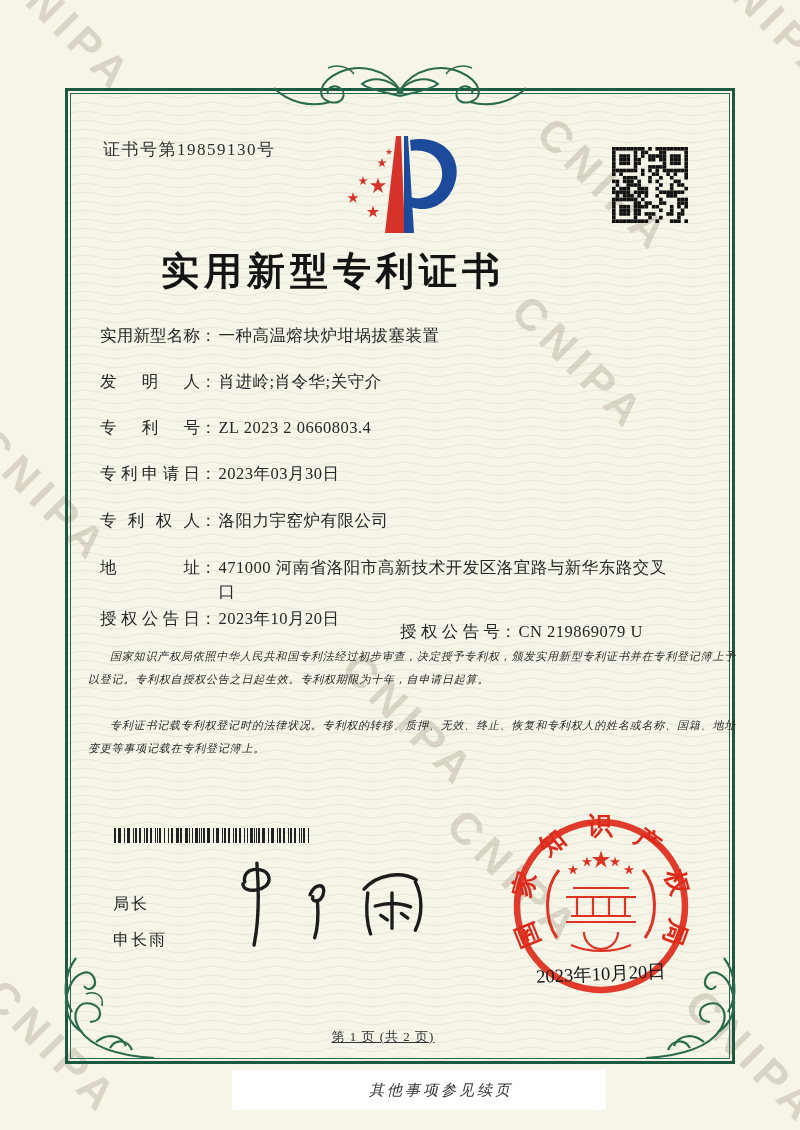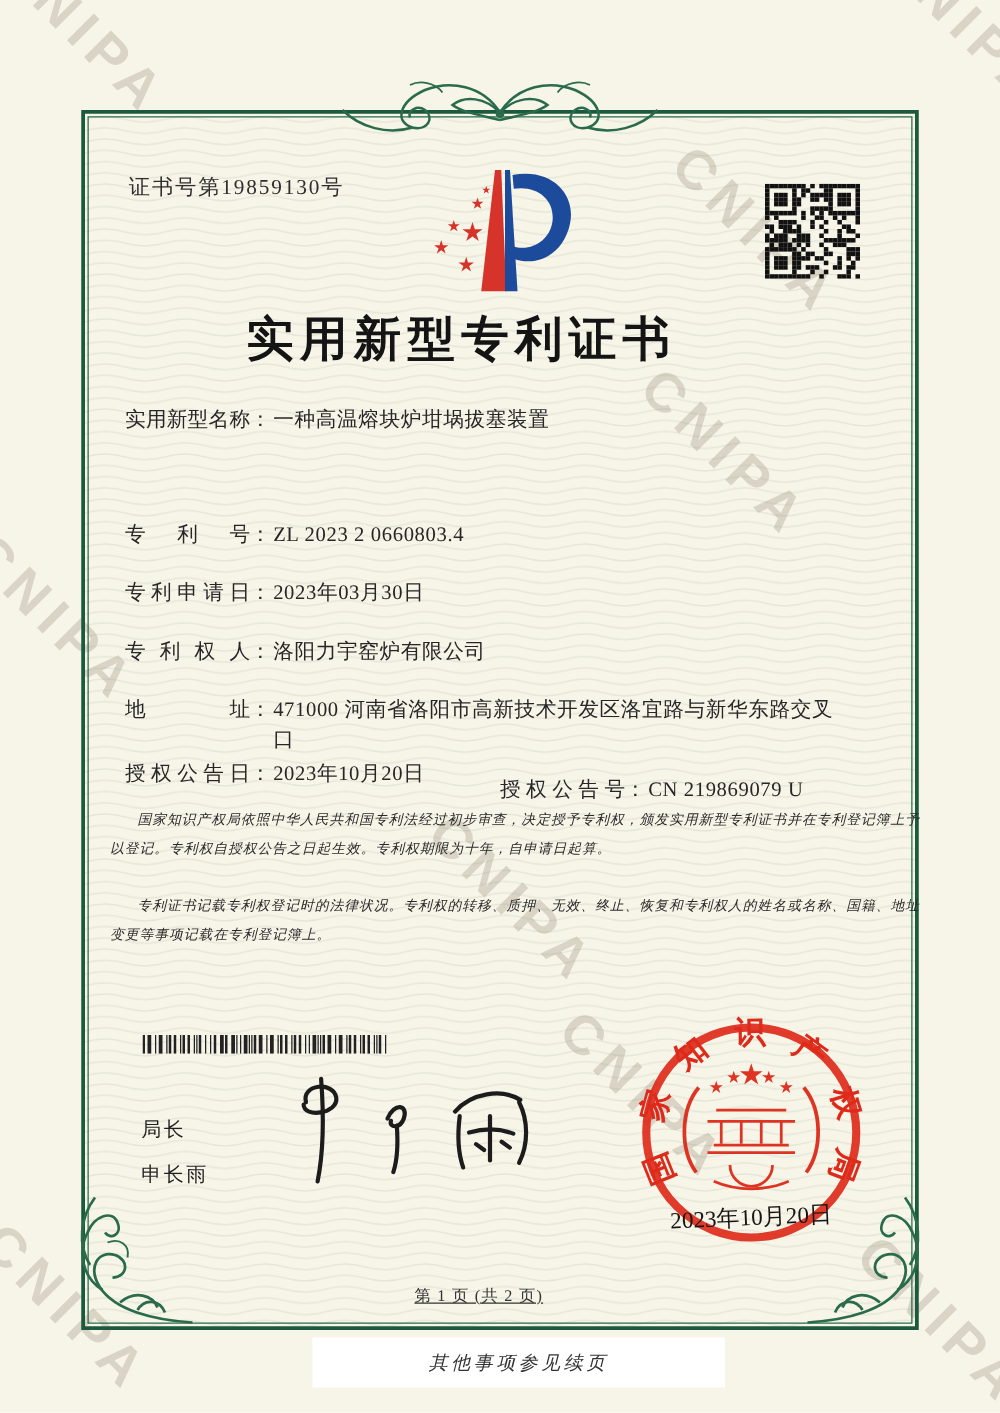--- a/index.html
+++ b/index.html
@@ -15,42 +15,42 @@
   .wm{position:absolute;z-index:2;font-family:"Liberation Sans","DejaVu Sans",sans-serif;
       font-weight:bold;font-size:44px;letter-spacing:7px;color:rgba(150,140,115,.30);
       transform:rotate(45deg);white-space:nowrap;pointer-events:none;}
 
   .certno{position:absolute;left:103px;top:138px;z-index:4;font-size:17px;letter-spacing:1.5px;color:#2e2e2e;}
 
   .logo{position:absolute;left:327px;top:133px;z-index:4;}
   .qr{position:absolute;left:612px;top:147px;z-index:4;}
 
   .title{position:absolute;left:0;top:246px;width:666px;z-index:4;text-align:center;
-         font-size:38px;font-weight:bold;letter-spacing:5px;color:#141414;padding-left:36px;}
+         font-size:38px;font-weight:bold;letter-spacing:5px;color:#141414;}
 
   .row{position:absolute;left:100px;z-index:4;font-size:16.5px;color:#262626;line-height:24px;}
   .flabel{display:inline-block;width:100px;text-align:justify;text-align-last:justify;vertical-align:top;}
   .colon{display:inline-block;vertical-align:top;margin-right:2px;}
   .fvalue{display:inline-block;vertical-align:top;max-width:455px;letter-spacing:.5px;}
   .row2{position:absolute;left:400px;z-index:4;font-size:16.5px;color:#262626;line-height:24px;}
 
   .para{position:absolute;left:88px;width:648px;z-index:4;font-size:11px;font-style:italic;
         letter-spacing:.8px;line-height:22.5px;color:#2a2a2a;text-indent:2em;text-align:justify;}
 
   .barcode{position:absolute;left:114px;top:828px;z-index:4;}
   .sig-label{position:absolute;left:113px;z-index:4;font-family:"Liberation Sans","DejaVu Sans",sans-serif;
              font-size:16px;color:#1f1f1f;letter-spacing:2px;}
   .signature{position:absolute;left:228px;top:856px;z-index:6;}
 
   .seal{position:absolute;left:505px;top:806px;z-index:6;}
 
   .footer-page{position:absolute;left:0;top:1028px;width:766px;z-index:4;text-align:center;
                font-size:13px;color:#333;letter-spacing:1px;text-decoration:underline;}
-  .strip{position:absolute;left:250px;top:1070px;width:330px;height:40px;background:#ffffff;z-index:4;
-         display:flex;align-items:center;justify-content:center;}
+  .strip{position:absolute;left:232px;top:1070px;width:330px;height:40px;background:#ffffff;z-index:4;
+         display:flex;align-items:center;justify-content:center;padding-left:44px;}
   .strip span{font-size:15px;font-style:italic;letter-spacing:3px;color:#333;}
 
   .orn{position:absolute;z-index:5;pointer-events:none;}
 </style>
 </head>
 <body>
 
 <div id="cert">
 
   <svg class="waves" width="664" height="970">
@@ -369,20 +369,23 @@
       <rect x="61.52" y="72.38" width="3.62" height="3.62" fill="#111"></rect>
       <rect x="65.14" y="72.38" width="3.62" height="3.62" fill="#111"></rect>
       <rect x="72.38" y="72.38" width="3.62" height="3.62" fill="#111"></rect>
     </svg>
 
   <div class="title">实用新型专利证书</div>
 
   <div class="row" style="top:324px">
     <span class="flabel">实用新型名称</span><span class="colon">：</span><span class="fvalue">一种高温熔块炉坩埚拔塞装置</span>
   </div>
+  <div class="row" style="top:370px">
+    <span class="flabel">发明人</span><span class="colon">：</span><span class="fvalue">肖进岭;肖令华;关守介</span>
+  </div>
   <div class="row" style="top:416px">
     <span class="flabel">专利号</span><span class="colon">：</span><span class="fvalue">ZL 2023 2 0660803.4</span>
   </div>
   <div class="row" style="top:462px">
     <span class="flabel">专利申请日</span><span class="colon">：</span><span class="fvalue">2023年03月30日</span>
   </div>
   <div class="row" style="top:509px">
     <span class="flabel">专利权人</span><span class="colon">：</span><span class="fvalue">洛阳力宇窑炉有限公司</span>
   </div>
   <div class="row" style="top:556px">

